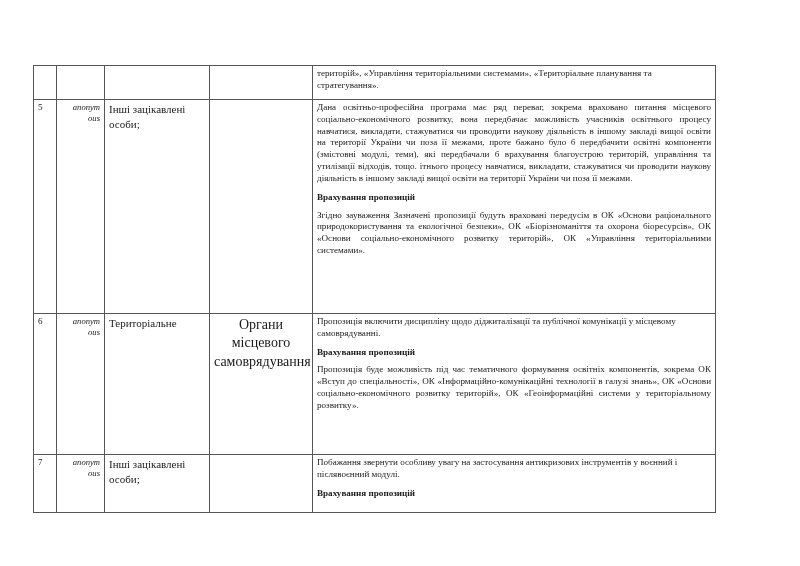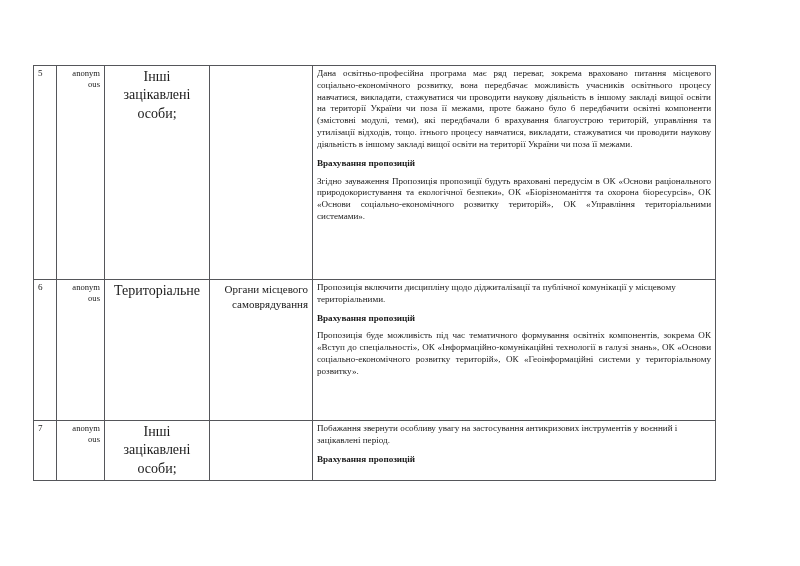--- a/index.html
+++ b/index.html
@@ -55,30 +55,30 @@
 
   .anon-cell {
     text-align: right;
     padding-right: 5px;
     font-size: 8.6px;
     line-height: 1.30;
     vertical-align: middle;
   }
 
   .role-cell {
-    text-align: center;
-    font-size: 14px;
+    text-align: left;
+    font-size: 11px;
     line-height: 1.32;
     vertical-align: middle;
     padding-left: 5px;
   }
 
   .org-cell {
-    text-align: right;
-    font-size: 11px;
+    text-align: center;
+    font-size: 14px;
     line-height: 1.32;
     vertical-align: middle;
     padding-left: 5px;
   }
 
   .text-cell {
     text-align: justify;
     text-justify: inter-word;
     padding: 1px 5px 2px 6px;
   }
@@ -104,78 +104,87 @@
     text-align: right;
     text-indent: 0;
     margin-top: 7px !important;
     margin-bottom: 2px !important;
   }
 
   .gap-top {
     margin-top: 6px !important;
   }
 
-  .tall-mid { vertical-align: middle; }
+  .tall-mid { vertical-align: middle; font-style: italic; }
 </style>
 </head>
 <body>
 
 <div class="page">
 
   <table class="doc-table">
     <colgroup>
       <col class="c-num">
       <col class="c-anon">
       <col class="c-role">
       <col class="c-org">
       <col class="c-text">
     </colgroup>
     <tbody>
 
+      <tr style="height:34px;">
+        <td class="num-cell"></td>
+        <td class="anon-cell"></td>
+        <td class="role-cell"></td>
+        <td class="org-cell"></td>
+        <td class="text-cell">
+          <p class="para-plain">територій»,   «Управління   територіальними   системами»,   «Територіальне планування та стратегування».</p>
+        </td>
+      </tr>
 
       <tr style="height:214px;">
         <td class="num-cell">5</td>
         <td class="anon-cell tall-mid">
           <span>anonym</span><br>
           <span>ous</span>
         </td>
         <td class="role-cell">Інші зацікавлені особи;</td>
         <td class="org-cell"></td>
         <td class="text-cell">
           <p class="para-indent">Дана освітньо-професійна програма має ряд переваг, зокрема враховано питання місцевого соціально-економічного розвитку, вона передбачає можливість учасників освітнього процесу навчатися, викладати, стажуватися чи проводити наукову діяльність в іншому закладі вищої освіти на території України чи поза її межами, проте бажано було б передбачити освітні компоненти (змістовні модулі, теми), які передбачали б врахування благоустрою територій, управління та утилізації відходів, тощо. ітнього процесу навчатися, викладати, стажуватися чи проводити наукову діяльність в іншому закладі вищої освіти на території України чи поза її межами.</p>
           <p class="heading-bold">Врахування пропозицій</p>
-          <p class="para-indent gap-top">Згідно зауваження Пропозиція пропозиції будуть враховані передусім в ОК «Основи раціонального природокористування та екологічної безпеки», ОК «Біорізноманіття та охорона біоресурсів», ОК «Основи соціально-економічного розвитку територій», ОК «Управління територіальними системами».</p>
+          <p class="para-indent gap-top">Згідно зауваження Зазначені пропозиції будуть враховані передусім в ОК «Основи раціонального природокористування та екологічної безпеки», ОК «Біорізноманіття та охорона біоресурсів», ОК «Основи соціально-економічного розвитку територій», ОК «Управління територіальними системами».</p>
         </td>
       </tr>
 
       <tr style="height:141px;">
         <td class="num-cell">6</td>
         <td class="anon-cell tall-mid">
           <span>anonym</span><br>
           <span>ous</span>
         </td>
         <td class="role-cell">Територіальне</td>
         <td class="org-cell">Органи місцевого самоврядування</td>
         <td class="text-cell">
-          <p class="para-plain">Пропозиція включити дисципліну щодо діджиталізації та публічної комунікації у місцевому територіальними.</p>
+          <p class="para-plain">Пропозиція включити дисципліну щодо діджиталізації та публічної комунікації у місцевому самоврядуванні.</p>
           <p class="heading-bold">Врахування пропозицій</p>
           <p class="para-indent-lg gap-top">Пропозиція буде можливість під час тематичного формування освітніх компонентів, зокрема ОК «Вступ до спеціальності», ОК «Інформаційно-комунікаційні технології в галузі знань», ОК «Основи соціально-економічного розвитку територій», ОК «Геоінформаційні системи у територіальному розвитку».</p>
         </td>
       </tr>
 
       <tr style="height:58px;">
         <td class="num-cell">7</td>
         <td class="anon-cell tall-mid">
           <span>anonym</span><br>
           <span>ous</span>
         </td>
         <td class="role-cell">Інші зацікавлені особи;</td>
         <td class="org-cell"></td>
         <td class="text-cell">
-          <p class="para-plain">Побажання звернути особливу увагу на застосування антикризових інструментів у воєнний і зацікавлені період.</p>
+          <p class="para-plain">Побажання звернути особливу увагу на застосування антикризових інструментів у воєнний і післявоєнний модулі.</p>
           <p class="heading-bold">Врахування пропозицій</p>
         </td>
       </tr>
 
     </tbody>
   </table>
 
 </div>
 
 </body></html>

